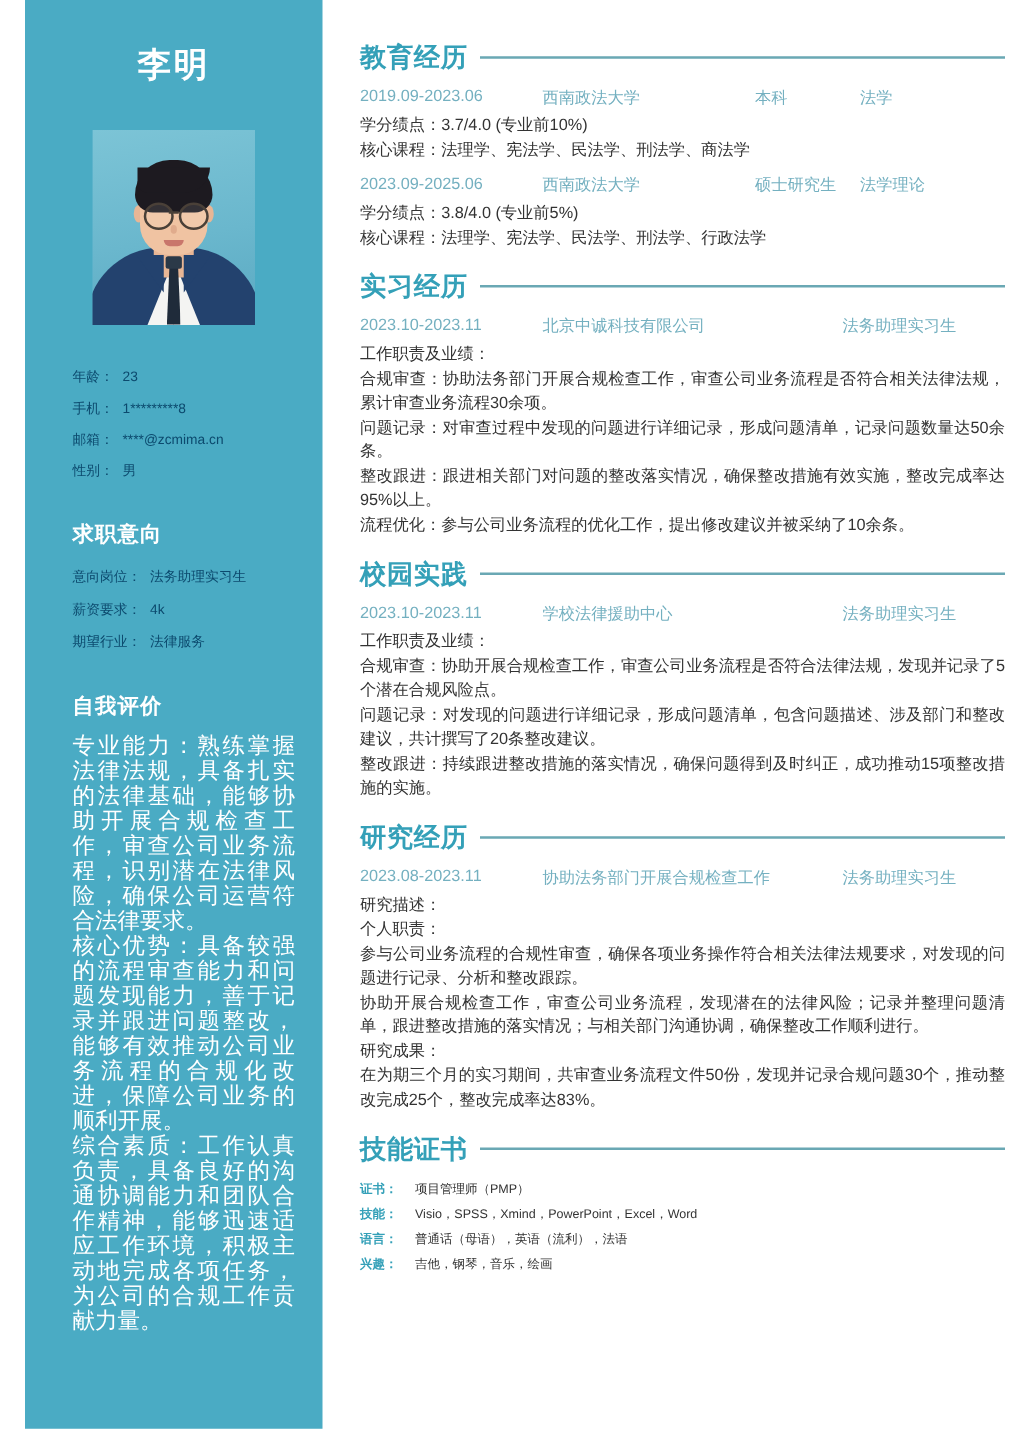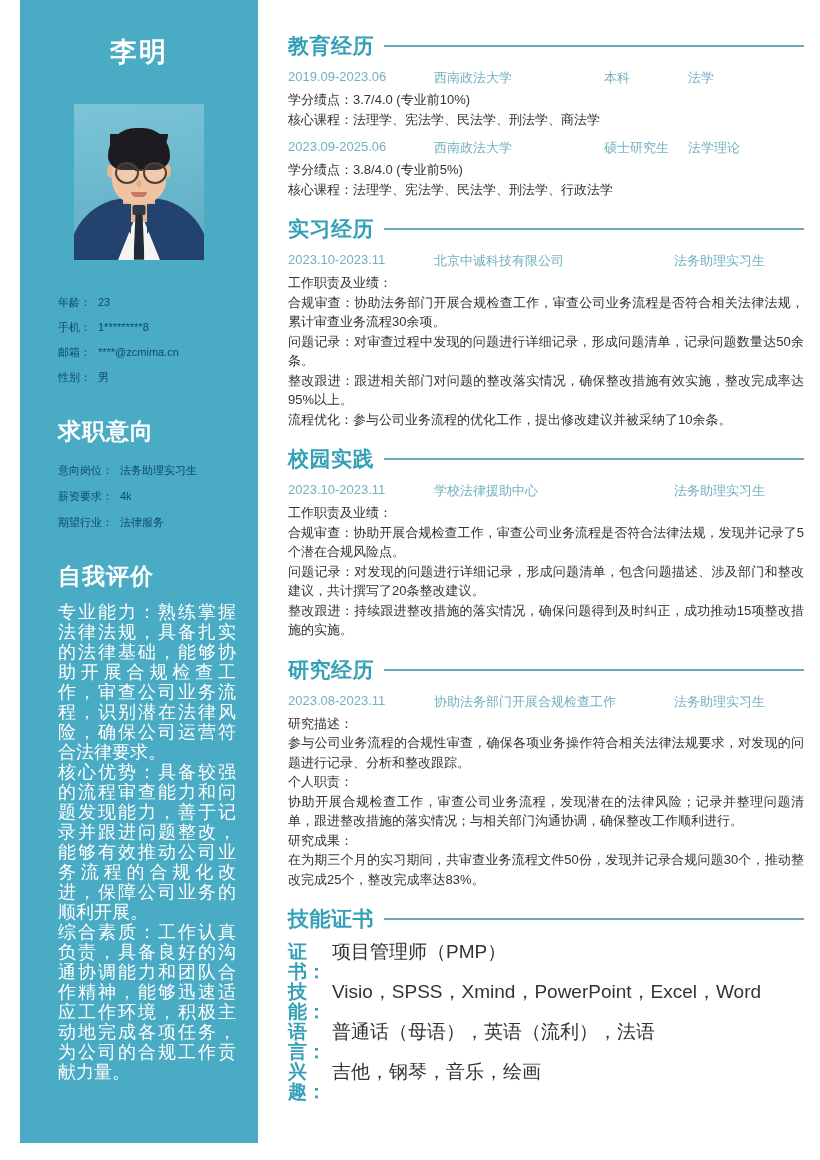--- a/index.html
+++ b/index.html
@@ -143,21 +143,21 @@
   .sb-row {
     color: #0c4a6e;
     font-size: 11px;
     line-height: 25px;
     white-space: nowrap;
   }
   .sb-row .k { margin-right: 7px; }
 
   .sb-head {
     color: #ffffff;
-    font-size: 23px;
+    font-size: 17px;
     font-weight: bold;
     letter-spacing: 1px;
     margin: 26px 0 10px 38px;
   }
   .sb-block {
     margin: 0 22px 0 38px;
   }
   .sb-block .sb-row { line-height: 26px; }
   .sb-para {
     color: #ffffff;
@@ -214,21 +214,21 @@
   .body-line {
     color: #333333;
     font-size: 13px;
     line-height: 19.5px;
     margin: 0;
     text-align: justify;
   }
   .entry { margin-bottom: 10px; }
 
   .skill-row {
-    font-size: 19px;
+    font-size: 10px;
     line-height: 20px;
     color: #333333;
     display: flex;
   }
   .skill-row .sk-k {
     color: #34a0b8;
     font-weight: bold;
     width: 44px;
     flex: none;
   }
@@ -372,22 +372,22 @@
       <span class="t">研究经历</span>
       <span class="rule"></span>
     </div>
     <div class="entry">
       <div class="entry-head wide">
         <span class="c1">2023.08-2023.11</span>
         <span class="c2">协助法务部门开展合规检查工作</span>
         <span class="c3">法务助理实习生</span>
       </div>
       <p class="body-line">研究描述：</p>
+      <p class="body-line">个人职责：</p>
       <p class="body-line">参与公司业务流程的合规性审查，确保各项业务操作符合相关法律法规要求，对发现的问题进行记录、分析和整改跟踪。</p>
-      <p class="body-line">个人职责：</p>
       <p class="body-line">协助开展合规检查工作，审查公司业务流程，发现潜在的法律风险；记录并整理问题清单，跟进整改措施的落实情况；与相关部门沟通协调，确保整改工作顺利进行。</p>
       <p class="body-line">研究成果：</p>
       <p class="body-line">在为期三个月的实习期间，共审查业务流程文件50份，发现并记录合规问题30个，推动整改完成25个，整改完成率达83%。</p>
     </div>
   </div>
 
   <div class="section">
     <div class="sec-head">
       <span class="t">技能证书</span>
       <span class="rule"></span>

